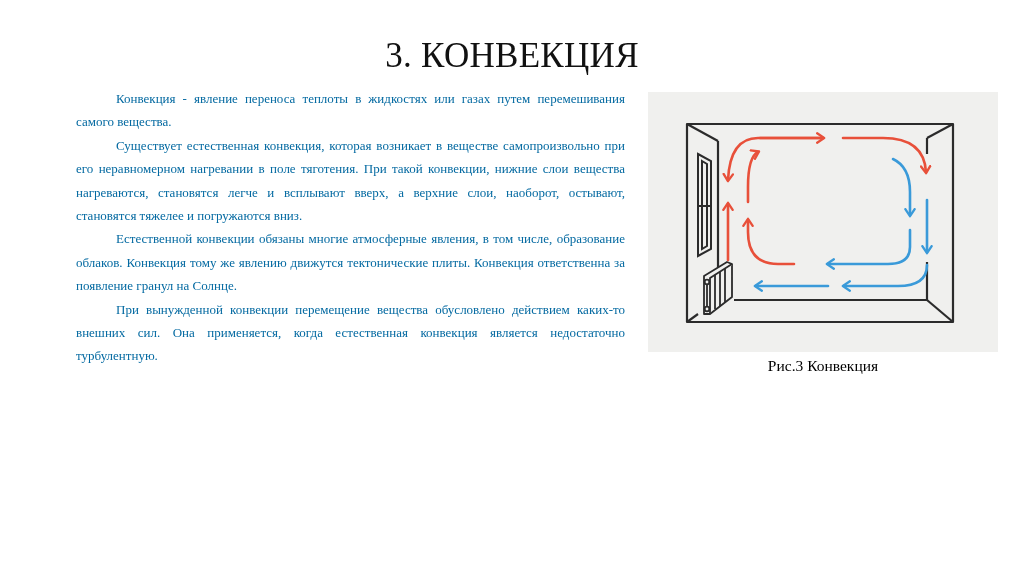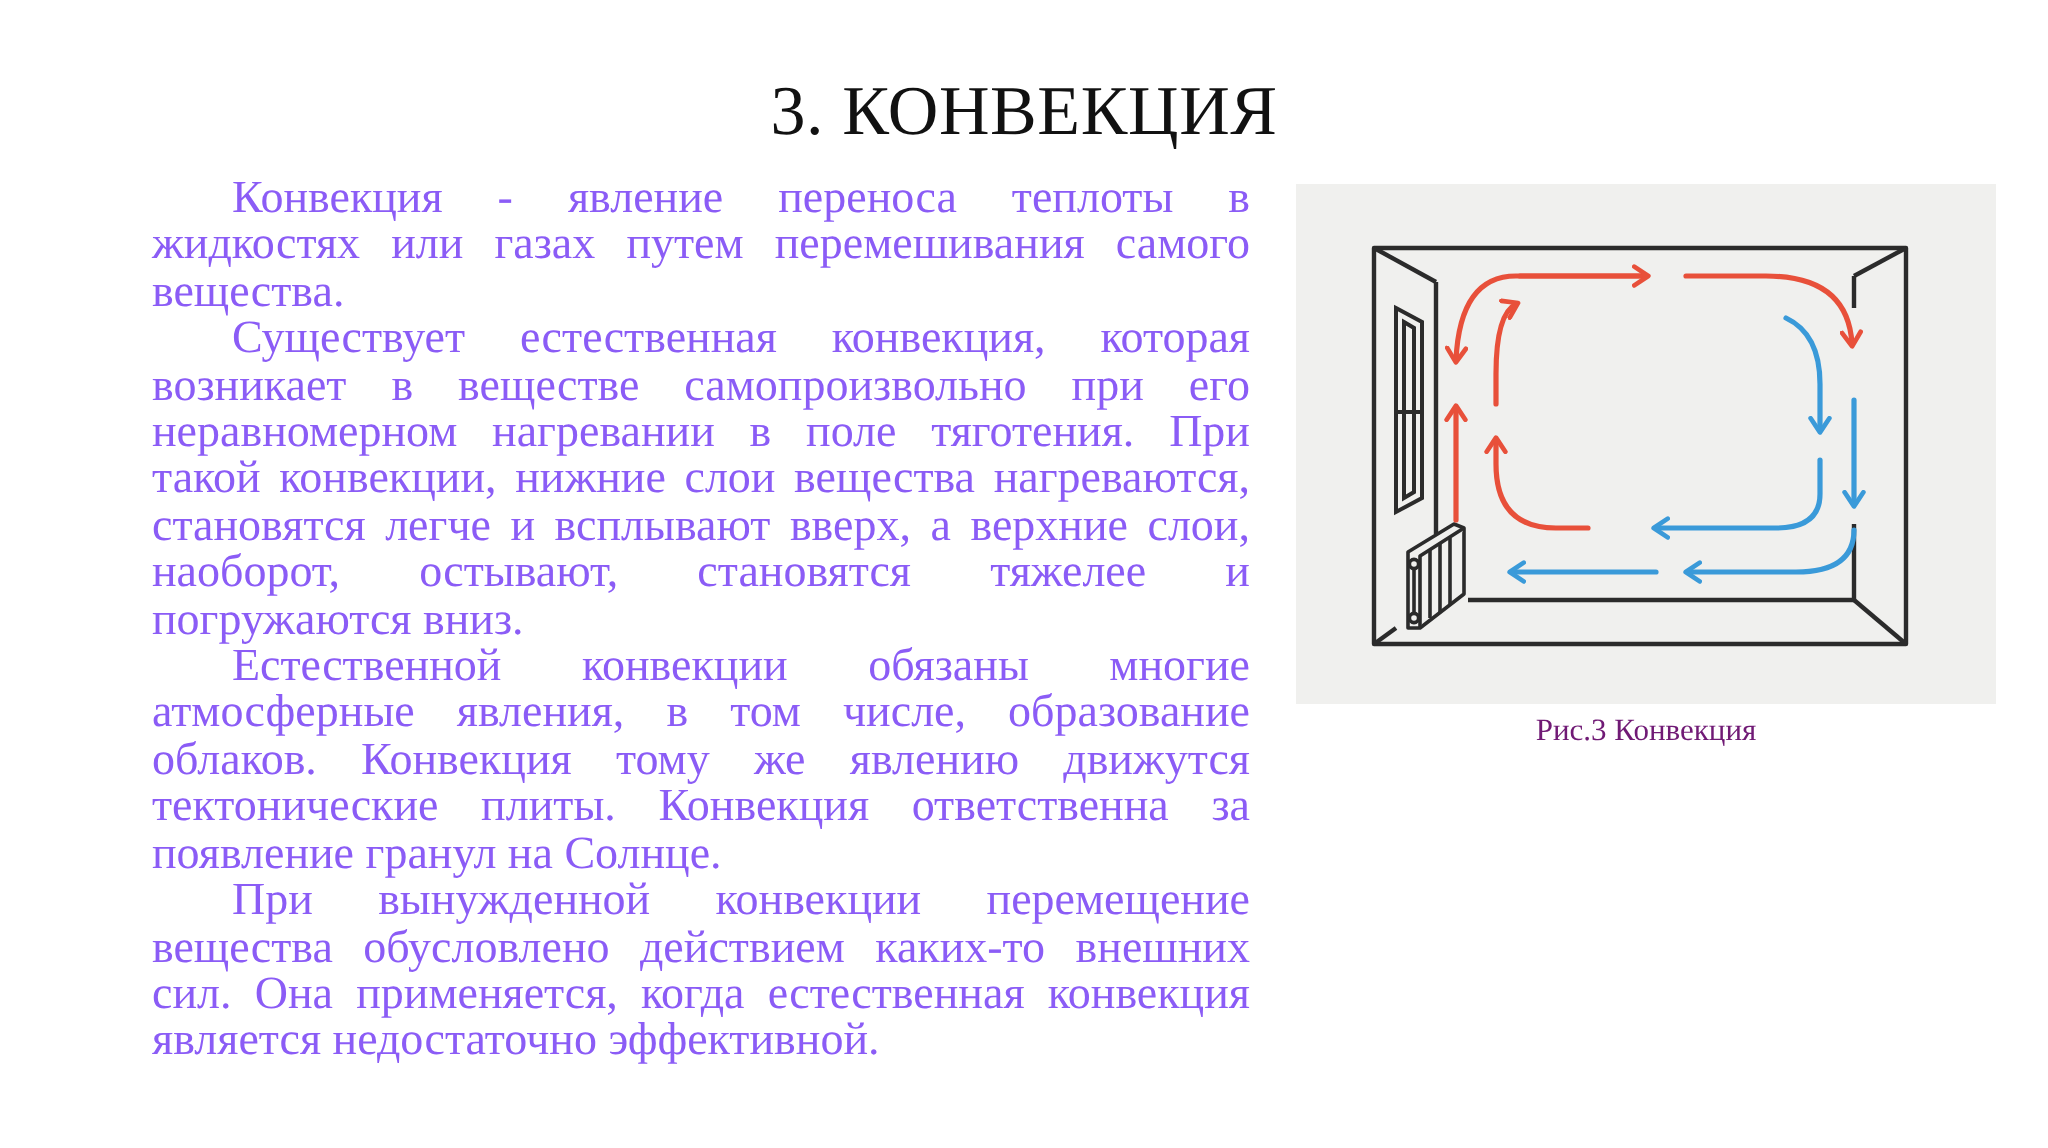--- a/index.html
+++ b/index.html
@@ -24,24 +24,24 @@
       font-size: 35px;
       line-height: 44px;
       letter-spacing: 0.3px;
       color: #111;
     }
     .body-text {
       position: absolute;
       left: 76px;
       top: 87px;
       width: 549px;
-      font-size: 23px;
+      font-size: 13px;
       line-height: 23.4px;
       text-align: justify;
-      color: #8b5cf6;
+      color: #0369a1;
     }
     .body-text p {
       margin: 0;
       text-indent: 40px;
     }
     .figure-panel {
       position: absolute;
       left: 648px;
       top: 92px;
       width: 350px;
@@ -52,33 +52,33 @@
       display: block;
     }
     .figure-caption {
       position: absolute;
       left: 648px;
       top: 356px;
       width: 350px;
       text-align: center;
       font-size: 15.5px;
       line-height: 20px;
-      color: #701a75;
+      color: #000000;
     }
   </style>
 </head>
 <body>
 
 <div class="slide-title">3. КОНВЕКЦИЯ</div>
 
 <div class="body-text">
   <p>Конвекция - явление переноса теплоты в жидкостях или газах путем перемешивания самого вещества.</p>
   <p>Существует естественная конвекция, которая возникает в веществе самопроизвольно при его неравномерном нагревании в поле тяготения. При такой конвекции, нижние слои вещества нагреваются, становятся легче и всплывают вверх, а верхние слои, наоборот, остывают, становятся тяжелее и погружаются вниз.</p>
   <p>Естественной конвекции обязаны многие атмосферные явления, в том числе, образование облаков. Конвекция тому же явлению движутся тектонические плиты. Конвекция ответственна за появление гранул на Солнце.</p>
-  <p>При вынужденной конвекции перемещение вещества обусловлено действием каких-то внешних сил. Она применяется, когда естественная конвекция является недостаточно эффективной.</p>
+  <p>При вынужденной конвекции перемещение вещества обусловлено действием каких-то внешних сил. Она применяется, когда естественная конвекция является недостаточно турбулентную.</p>
 </div>
 
 <div class="figure-panel">
   <svg width="350" height="260" viewBox="0 0 350 260">
     <defs>
       <marker id="ah-red" viewBox="0 0 10 10" refX="6" refY="5" markerWidth="4.5" markerHeight="4.5" orient="auto-start-reverse">
         <path d="M1,1 L7,5 L1,9" fill="none" stroke="#e8503a" stroke-width="2" stroke-linecap="round" stroke-linejoin="round"></path>
       </marker>
       <marker id="ah-blue" viewBox="0 0 10 10" refX="6" refY="5" markerWidth="4.5" markerHeight="4.5" orient="auto-start-reverse">
         <path d="M1,1 L7,5 L1,9" fill="none" stroke="#3a9ad9" stroke-width="2" stroke-linecap="round" stroke-linejoin="round"></path>

